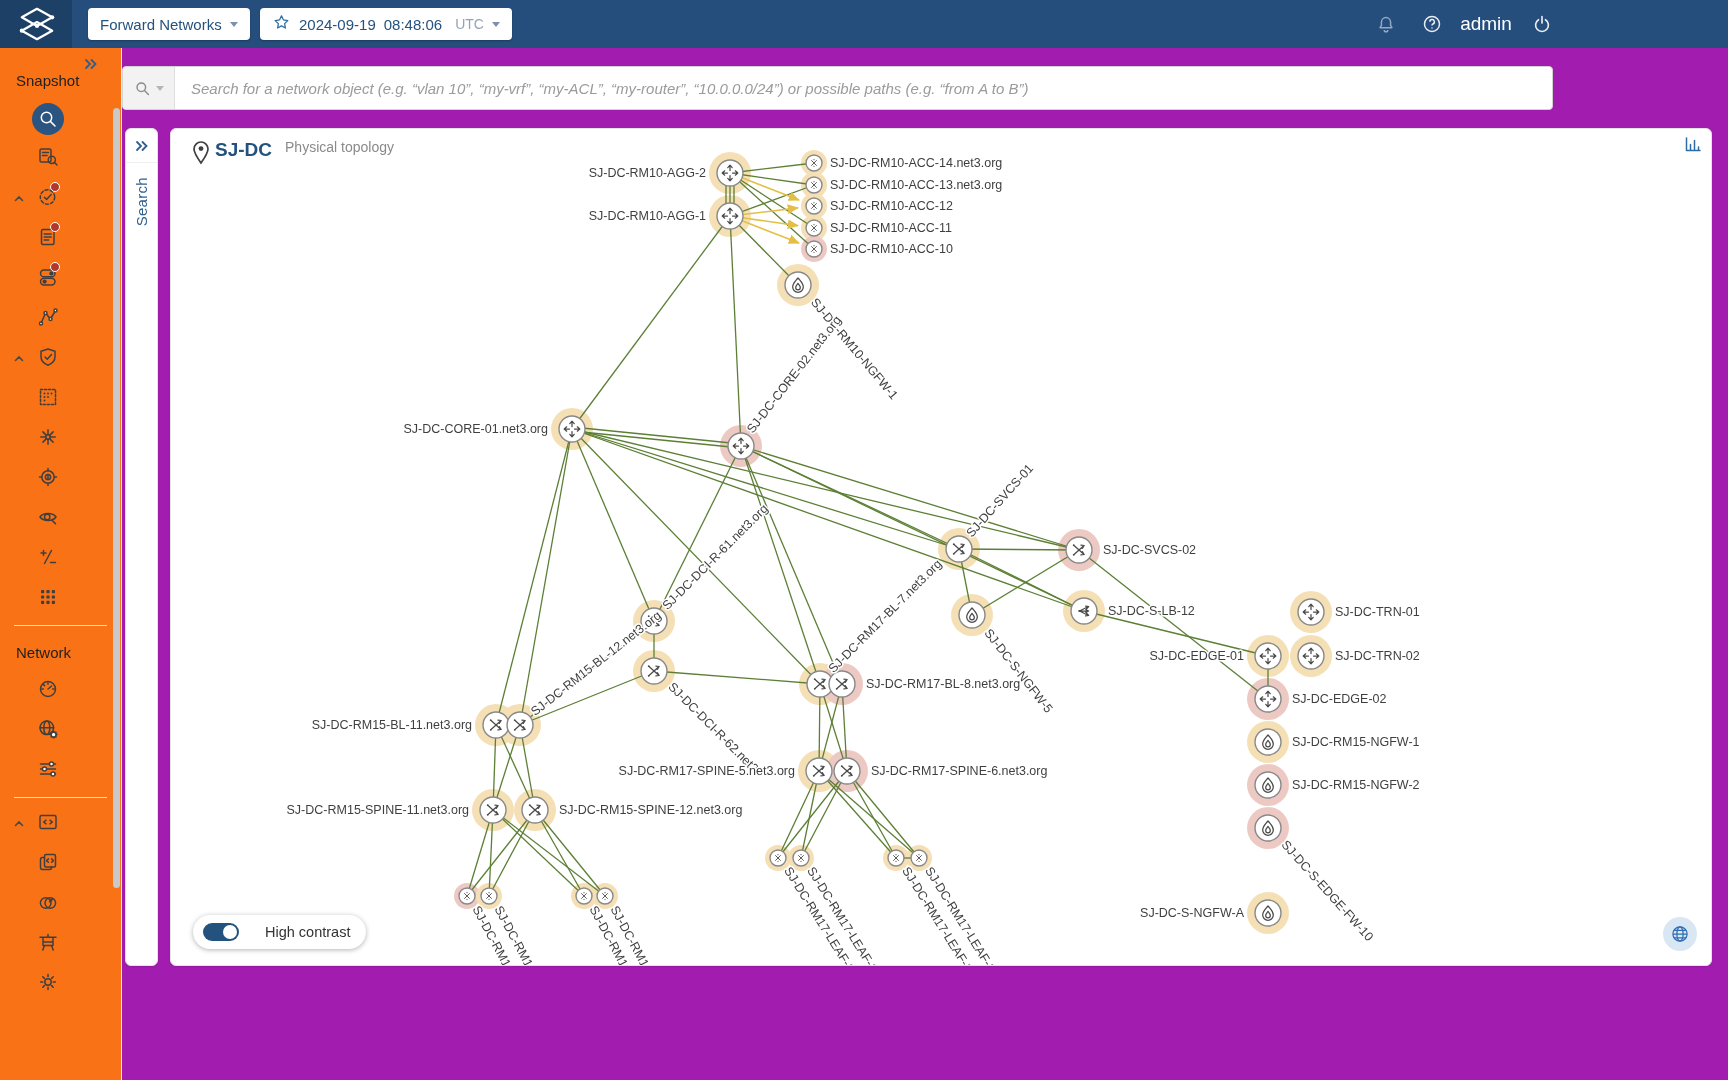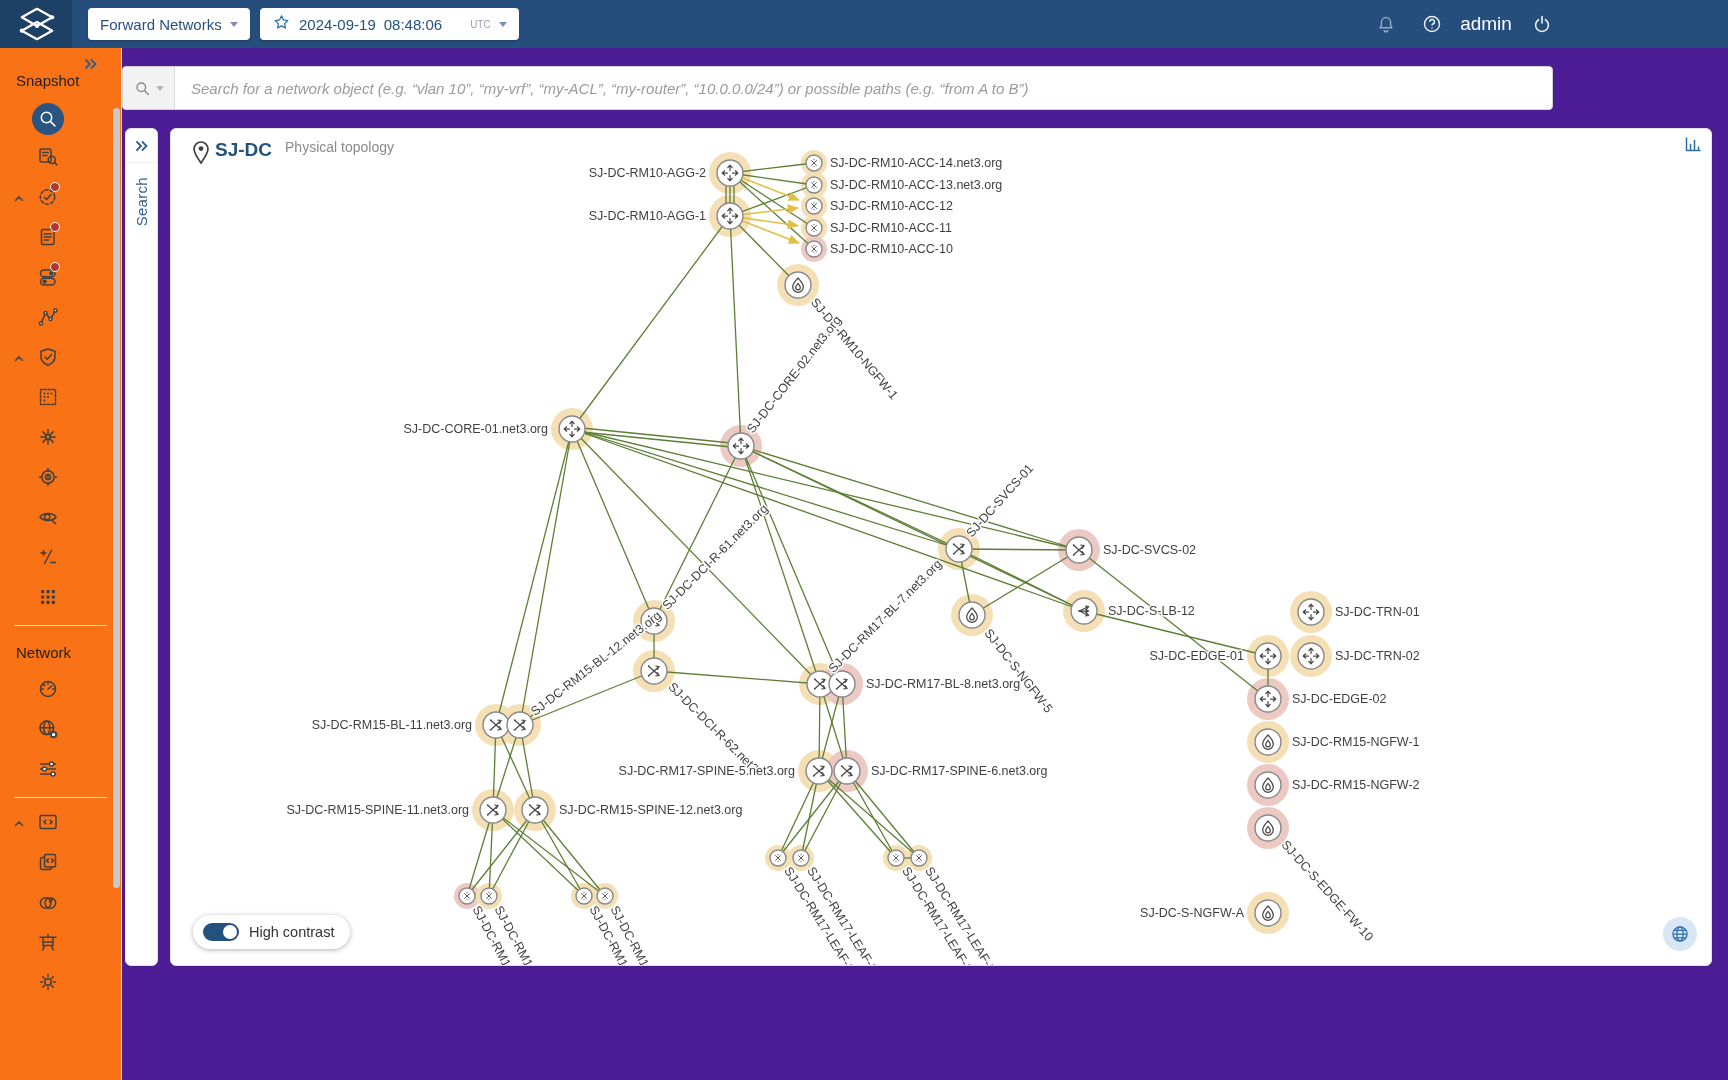--- a/index.html
+++ b/index.html
@@ -9,40 +9,40 @@
 .navbar{position:absolute;left:0;top:0;width:1728px;height:48px;background:#254e7d;z-index:20}
 .nav-logo-bg{position:absolute;left:0;top:0;width:72px;height:48px;background:#1d4066}
 .nav-logo{position:absolute;left:14px;top:5px}
 .nav-btn{position:absolute;top:8px;height:32px;background:#fff;border-radius:4px;
          display:flex;align-items:center;gap:8px;padding:0 12px;cursor:pointer;
          box-shadow:0 1px 2px rgba(0,0,0,.25)}
 .brand-btn{left:88px}
 .brand-btn .t{color:#24527e;font-size:15px;font-weight:500}
 .date-btn{left:260px}
 .date-btn .d{color:#24527e;font-size:15px;font-weight:500}
-.date-btn .tz{color:#94a3b8;font-size:10px;margin-left:20px}
+.date-btn .tz{color:#94a3b8;font-size:14px;margin-left:5px}
 .caret{width:0;height:0;border-left:4.5px solid transparent;border-right:4.5px solid transparent;
        border-top:5px solid #7a90ac}
 .nav-ico{position:absolute;top:12px;width:24px;height:24px;display:flex;align-items:center;justify-content:center;cursor:pointer}
 .nav-user{position:absolute;top:13px;left:1458px;width:56px;color:#fff;font-size:19px;text-align:center;cursor:pointer}
 
 .sidebar{position:absolute;left:0;top:48px;width:122px;bottom:0;background:#f97316;
          border-right:1px solid #ececec;z-index:10;padding-top:12px;overflow:hidden}
 .sb-expand{position:absolute;top:8px;right:22px;cursor:pointer}
 .sb-label{padding:12px 0 10px 16px;font-size:15px;font-weight:500;color:#1f1f1f}
 .sb-item{position:relative;height:40px;display:flex;align-items:center;padding-left:36px;cursor:pointer}
 .sb-active{width:32px;height:32px;border-radius:50%;background:#2b5580;display:flex;
            align-items:center;justify-content:center;margin-left:-4px}
 .sb-badge{position:absolute;left:50px;top:3px;width:10px;height:10px;border-radius:50%;
           background:#b2372c;border:1.5px solid #fff}
 .sb-chevron{position:absolute;left:12px;top:13px;cursor:pointer}
 .sb-divider{height:1px;background:#e4e4e4;margin:6px 14px}
 .sb-scroll{position:absolute;right:1px;top:60px;width:7px;height:780px;background:#c9c9c9;border-radius:4px}
 
-.main{position:absolute;left:122px;top:48px;right:0;bottom:0;background:#4c1d95}
+.main{position:absolute;left:122px;top:48px;right:0;bottom:0;background:#a21caf}
 .searchbar{position:absolute;left:0;top:18px;width:1431px;height:44px;border:1px solid #d2d2d2;
            border-radius:4px;background:#fff}
 .searchbar .icebox{position:absolute;left:0;top:0;bottom:0;width:52px;background:#f2f2f2;
         border-right:1px solid #ddd;border-radius:4px 0 0 4px;display:flex;align-items:center;
         justify-content:center;gap:4px;cursor:pointer}
 .searchbar input{position:absolute;left:52px;top:0;height:100%;width:1370px;border:none;outline:none;
         font-size:15px;padding:0 16px;font-family:"Liberation Sans",sans-serif;background:transparent}
 .searchbar input::placeholder{font-style:italic;color:#9b9b9b}
 
 .tab-card{position:absolute;left:3px;top:80px;width:33px;height:838px;background:#fff;
@@ -55,21 +55,21 @@
            border:1px solid #e3e3e3;border-radius:6px;overflow:hidden;box-shadow:0 1px 2px rgba(0,0,0,.08)}
 .topo-header{position:absolute;left:20px;top:10px;display:flex;gap:4px;z-index:5}
 .topo-title{font-size:19px;font-weight:bold;color:#24527e}
 .topo-sub{font-size:14px;color:#8a8a8a;margin-left:9px}
 .chart-btn{position:absolute;right:8px;top:5px;z-index:5;cursor:pointer}
 #topo{position:absolute;left:0;top:0}
 .nlabel{font:12.5px "Liberation Sans",sans-serif;fill:#3f3f3f;paint-order:stroke;stroke:#fff;
         stroke-width:3px;stroke-linejoin:round}
 .hc-pill{position:absolute;left:22px;bottom:16px;background:#fff;border-radius:20px;
          box-shadow:0 1px 5px rgba(0,0,0,.3);padding:8px 16px 8px 10px;display:flex;
-         align-items:center;gap:10px;z-index:5;font-size:14.5px;color:#333;cursor:pointer}
+         align-items:center;gap:26px;z-index:5;font-size:14.5px;color:#333;cursor:pointer}
 .hc-switch{width:36px;height:18px;border-radius:9px;background:#24527e;position:relative}
 .hc-knob{position:absolute;right:2px;top:2px;width:14px;height:14px;border-radius:50%;background:#fff}
 .globe-btn{position:absolute;right:14px;bottom:14px;width:34px;height:34px;border-radius:50%;
            background:#d9e7f4;display:flex;align-items:center;justify-content:center;z-index:5;cursor:pointer}
 </style>
 </head>
 <body>
 
 <div class="navbar">
   <div class="nav-logo-bg"></div>

